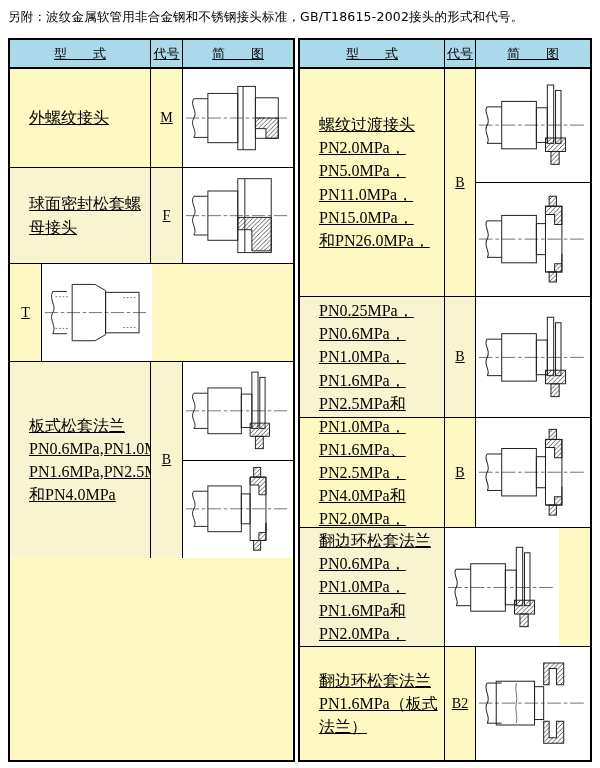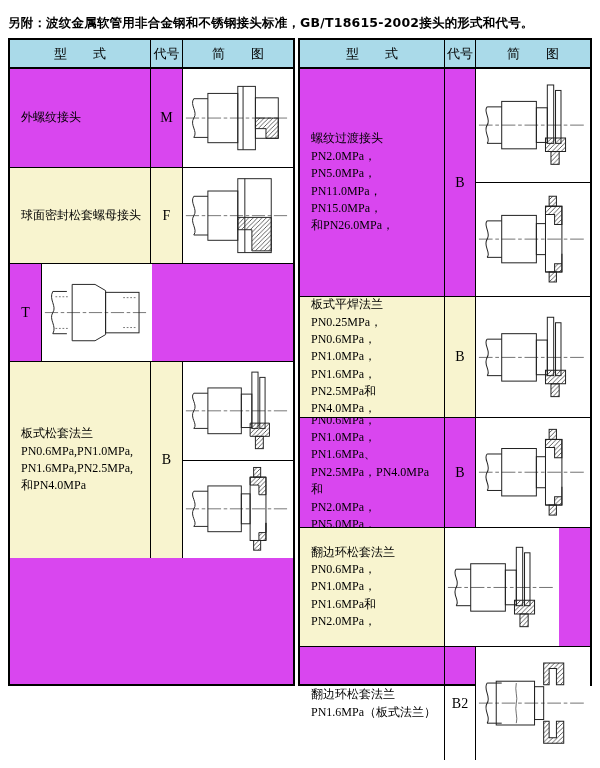--- a/index.html
+++ b/index.html
@@ -1,36 +1,36 @@
 <!DOCTYPE html>
 <html style="--header-bg: #aadae9; --highlight-bg: #f8f4cf; --border: #000000;"><head>
 <meta charset="utf-8">
 <style>
   * { margin:0; padding:0; box-sizing:border-box; }
   html,body { width:600px; height:768px; background:#fff; }
   body { font-family:"Liberation Serif","DejaVu Sans",serif; color:#000; }
   .page { position:relative; width:600px; height:768px; background:#fff; overflow:hidden; }
   .doc-title {
-    position:absolute; left:8px; top:15px; width:584px;
+    position:absolute; left:8px; top:9px; width:584px;
     font-family:"DejaVu Sans","Liberation Sans",sans-serif;
-    font-weight:bold; font-size:12.5px; letter-spacing:0.2px;
+    font-weight:normal; font-size:12.5px; letter-spacing:0.2px;
   }
   .tables { position:absolute; left:8px; top:38px; display:flex; gap:3px; }
-  .tbl { border:2px solid var(--border,#000); background:#d946ef; height:648px; }
+  .tbl { border:2px solid var(--border,#000); background:#fef9c3; height:724px;text-decoration:underline; }
   .tbl.lt { width:287px; }
   .tbl.rt { width:294px; }
   .row { display:flex; border-bottom:1px solid var(--border,#000); overflow:hidden; }
   .row:last-child { border-bottom:none; }
   .row.hdr { border-bottom:2px solid var(--border,#000); background:var(--header-bg,#aadae9); }
   .cell { height:100%; overflow:hidden; }
   .c-type, .c-code { border-right:1px solid var(--border,#000); }
   .lt .c-type { width:141px; } .lt .c-code { width:32px; } .lt .c-diag { width:110px; }
   .rt .c-type { width:145px; } .rt .c-code { width:31px; } .rt .c-diag { width:114px; }
   .c-type { display:flex; align-items:center; }
-  .c-type .txt { width:100%; padding:3px 3px 3px 11px; font-size:12px; line-height:1.45; white-space:pre-line; }
+  .c-type .txt { width:100%; padding:3px 3px 3px 19px; font-size:16px; line-height:1.45; white-space:pre-line; }
   .c-code { display:flex; align-items:center; justify-content:center; font-size:14px; }
   .hdr .cell { display:flex; align-items:center; justify-content:center; font-size:13px; }
   .hl { background:var(--highlight-bg,#f8f4cf);align-items:center; }
   .c-diag { display:flex; flex-direction:column; }
   .diag { flex:1; display:flex; align-items:center; justify-content:center; overflow:hidden; background:#fff; }
   .diag svg { width:96%; height:94%; }
 </style>
 </head>
 <body>
 

